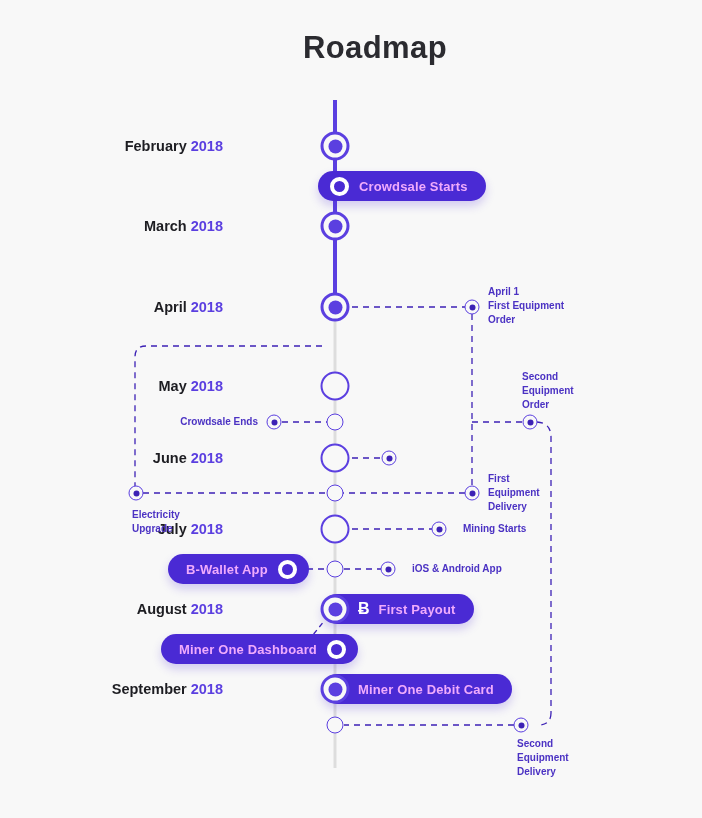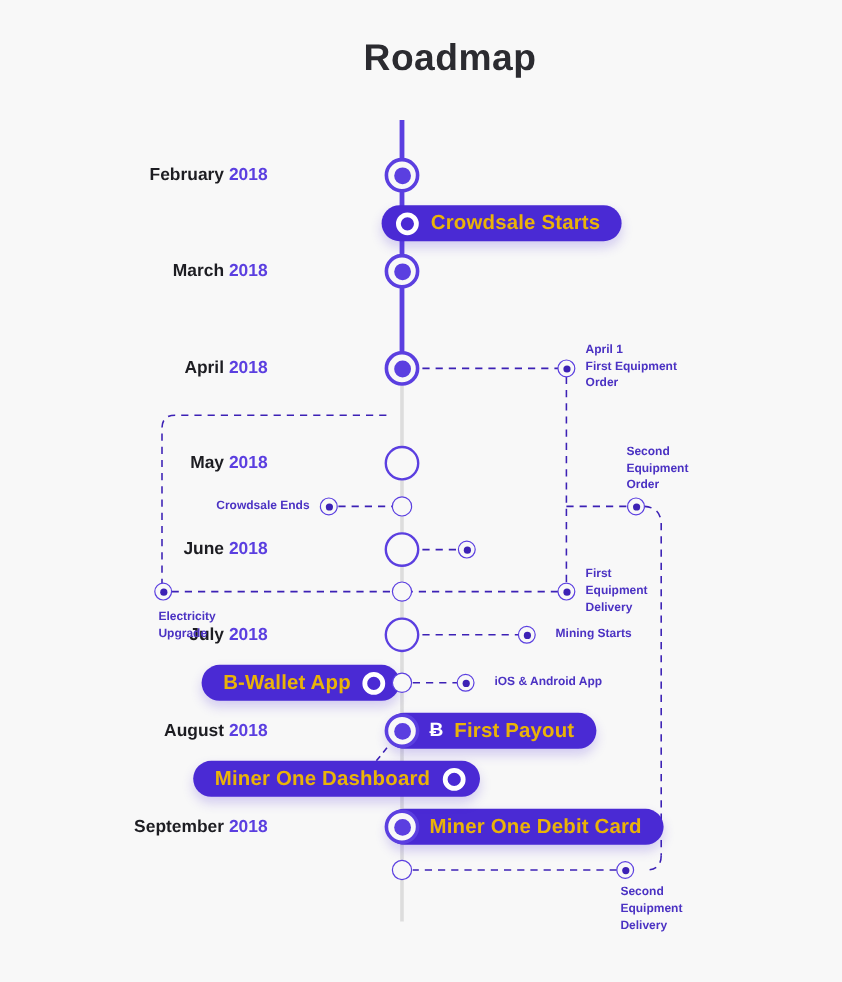--- a/index.html
+++ b/index.html
@@ -116,22 +116,22 @@
     height: 30px;
     border-radius: 16px;
     background: #4a2ad4;
     display: flex;
     align-items: center;
     box-shadow: 0 5px 10px rgba(74, 42, 212, 0.22);
     transform: translateY(-50%);
     white-space: nowrap;
   }
   .pill .pill-text {
-    color: #eab308;
-    font-size: 17px;
+    color: #f0abfc;
+    font-size: 13px;
     font-weight: bold;
     letter-spacing: 0.15px;
   }
   .pill-ring {
     width: 19px;
     height: 19px;
     border-radius: 50%;
     border: 4.5px solid #ffffff;
     box-sizing: border-box;
     flex: none;

